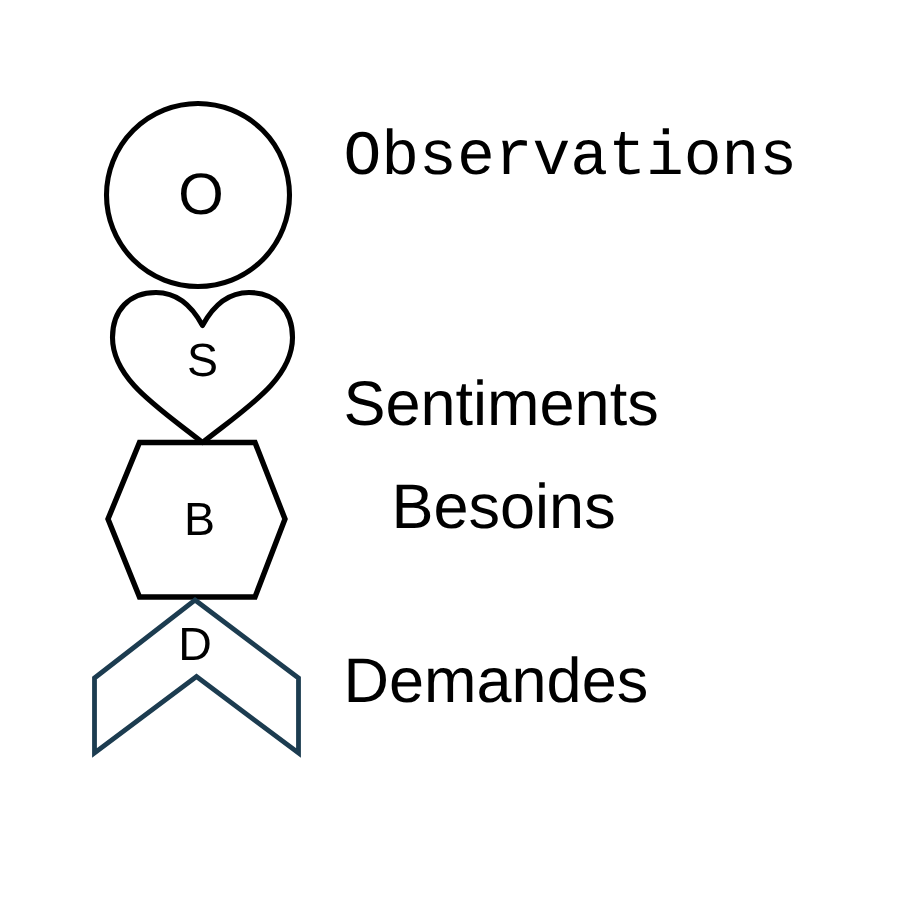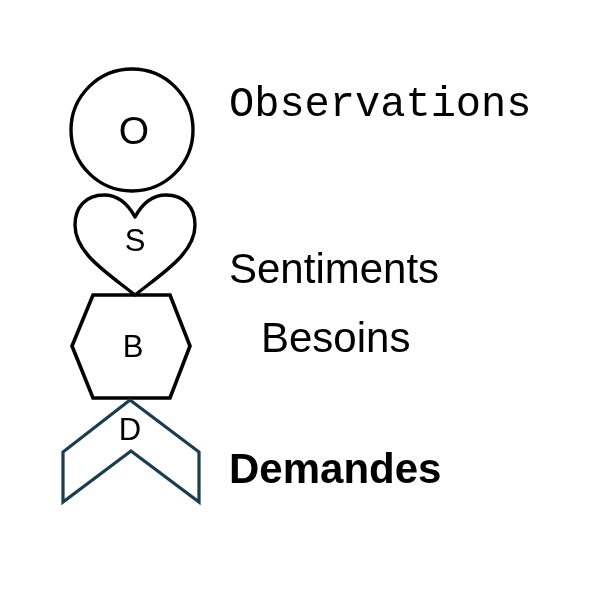--- a/index.html
+++ b/index.html
@@ -40,21 +40,21 @@
     left: 229px;
     transform: translateY(-52%);
     font-size: 42px;
     color: #000000;
     line-height: 1;
     white-space: nowrap;
   }
   .label-observations { top: 106px; font-family: Liberation Mono, monospace; }
   .label-sentiments   { top: 226px; margin-top: 44px; }
   .label-besoins      { top: 339px; margin-left: 32px; }
-  .label-demandes     { top: 470px; font-weight: bold; }
+  .label-demandes     { top: 455px; }
 </style>
 </head>
 <body>
 
 <div class="canvas">
 
   <svg class="shapes-svg" width="600" height="600" viewBox="0 0 600 600" aria-hidden="true">
 
     <circle cx="132" cy="130" r="61" fill="none" stroke="#000000" stroke-width="3.4"></circle>
 

